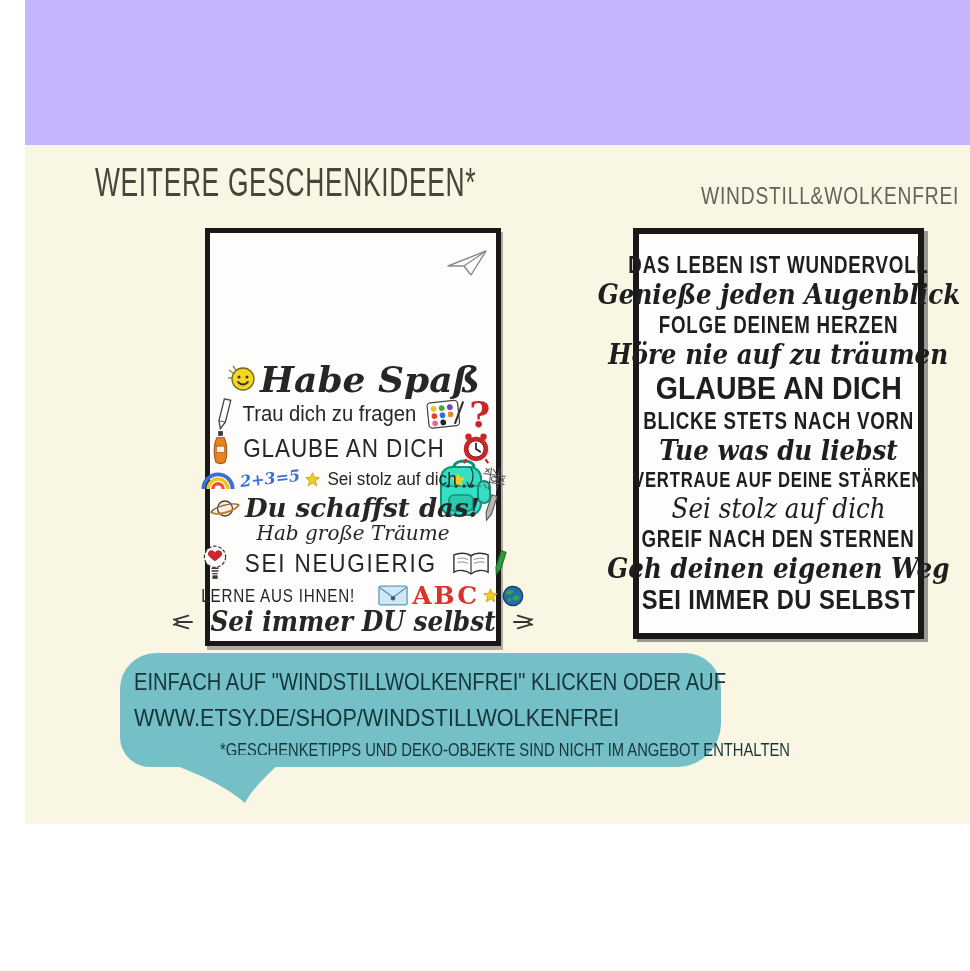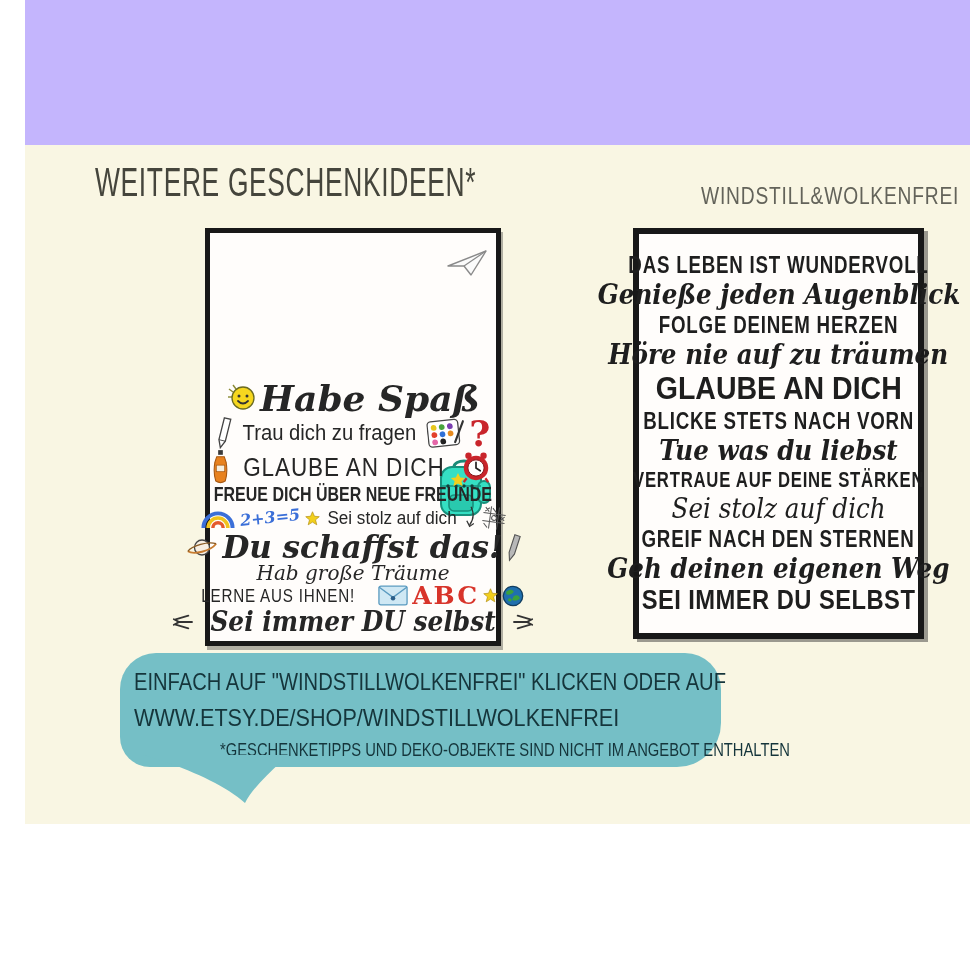--- a/index.html
+++ b/index.html
@@ -21,21 +21,21 @@
                 align-items:center; justify-content:flex-end; padding:6px 20px; color:#262626; }
   .pl-row { display:flex; align-items:center; gap:4px; line-height:1; white-space:nowrap; z-index:1; }
   .script { font-family:"DejaVu Serif", serif; font-style:italic; }
   .pl1-text { font-size:36px; font-weight:bold; }
   .pl2-text { font-size:22px; transform:scaleX(.92); }
   .pl3-text { font-size:20px; font-weight:bold; transform:scaleX(.88); }
   .pl4-text { font-size:25px; transform:scaleX(.9); letter-spacing:1px; }
   .pl5-text { font-size:20px; font-weight:bold; transform:scaleX(.8); }
   .pl6-text { font-size:18px; transform:scaleX(.95); }
   .pl7-text { font-size:33px; font-weight:bold; transform:scaleX(.92); }
-  .pl8-text { font-size:31px; font-weight:bold; }
+  .pl8-text { font-size:26px; font-weight:bold; }
   .pl9-text { font-size:20px; }
   .pl10-text{ font-size:25px; letter-spacing:2px; transform:scaleX(.9); }
   .pl11-text{ font-size:19px; transform:scaleX(.72); letter-spacing:1px; }
   .pl12-text{ font-size:19px; transform:scaleX(.8); letter-spacing:1px; }
   .pl13-text{ font-size:27px; font-weight:bold; transform:scaleX(.92); }
   .qmark { color:#c9252b; font-family:"DejaVu Serif", serif; font-weight:bold; font-size:36px; line-height:.8; }
   .math  { color:#3b6fd8; font-family:"DejaVu Serif", serif; font-style:italic; font-size:16px;
            transform:rotate(-6deg); font-weight:bold; }
   .abc   { color:#d8342a; font-family:"DejaVu Serif", serif; font-weight:bold; font-size:25px; letter-spacing:2px; }
   .plane-abs { position:absolute; top:16px; right:8px; z-index:0; }
@@ -143,23 +143,20 @@
             <circle cx="10" cy="5" r="3.4" fill="#c9252b"></circle>
             <circle cx="26" cy="5" r="3.4" fill="#c9252b"></circle>
             <circle cx="18" cy="18" r="13" fill="#c9252b"></circle>
             <circle cx="18" cy="18" r="8.6" fill="#fff" stroke="#7e1014" stroke-width="1"></circle>
             <path d="M18 12 v6 l4.5 3" stroke="#222" stroke-width="1.8" fill="none" stroke-linecap="round"></path>
             <line x1="8" y1="29" x2="5" y2="33" stroke="#c9252b" stroke-width="2.4"></line>
             <line x1="28" y1="29" x2="31" y2="33" stroke="#c9252b" stroke-width="2.4"></line>
           </svg>
       </div>
 
-      <div class="pl-row">
-        <span class="pl5-text">FREUE DICH ÜBER NEUE FREUNDE</span>
-      </div>
 
       <div class="pl-row">
         <svg width="36" height="23" viewBox="0 0 42 26">
             <path d="M4 24 a17 17 0 0 1 34 0" stroke="#3b6fd8" stroke-width="4.6" fill="none"></path>
             <path d="M9.5 24 a11.5 11.5 0 0 1 23 0" stroke="#f0c31e" stroke-width="4.2" fill="none"></path>
             <path d="M15 24 a6 6 0 0 1 12 0" stroke="#e45a2d" stroke-width="4" fill="none"></path>
           </svg>
         <span class="math">2+3=5</span>
         <svg width="15" height="15" viewBox="0 0 20 20">
             <path d="M10 1 L12.6 7 L19 7.6 L14 11.8 L15.7 18.4 L10 14.8 L4.3 18.4 L6 11.8 L1 7.6 L7.4 7 Z" fill="#f2cf1c" stroke="#b8951b" stroke-width="1"></path>
@@ -194,20 +191,37 @@
         <span class="script pl8-text">Du schaffst das!</span>
         <svg width="13" height="30" viewBox="0 0 14 32" style="transform:rotate(18deg)">
             <path d="M4 2 h6 v20 l-3 8 l-3 -8 Z" fill="#b8b8b8" stroke="#555" stroke-width="1.2"></path>
           </svg>
       </div>
 
       <div class="pl-row">
         <span class="script pl9-text">Hab große Träume</span>
       </div>
 
+      <div class="pl-row">
+        <svg width="30" height="40" viewBox="0 0 34 44">
+            <circle cx="17" cy="15" r="12" fill="#fff" stroke="#3a3a3a" stroke-width="1.4" stroke-dasharray="4 2"></circle>
+            <path d="M17 10 c-2.4 -4 -8 -2.6 -8 1.4 c0 3 3.6 5 8 8.6 c4.4 -3.6 8 -5.6 8 -8.6 c0 -4 -5.6 -5.4 -8 -1.4 Z" fill="#cf2330"></path>
+            <path d="M13 28 h8 M13 31 h8 M14 34 h6" stroke="#3a3a3a" stroke-width="1.6"></path>
+            <rect x="14" y="36" width="6" height="4" fill="#3a3a3a"></rect>
+          </svg>
+        <span class="pl10-text">SEI NEUGIERIG</span>
+        <svg width="38" height="25" viewBox="0 0 40 26">
+            <path d="M20 5 C15 1 6 2 2 4 V22 C7 19 15 20 20 24 C25 20 33 19 38 22 V4 C34 2 25 1 20 5 Z" fill="#fff" stroke="#333" stroke-width="1.5"></path>
+            <line x1="20" y1="5" x2="20" y2="24" stroke="#333" stroke-width="1.2"></line>
+            <path d="M6 8 c4 -1 8 -1 11 1 M6 12 c4 -1 8 -1 11 1 M23 9 c4 -2 8 -2 11 -1 M23 13 c4 -2 8 -2 11 -1" stroke="#888" stroke-width="1" fill="none"></path>
+          </svg>
+        <svg width="12" height="28" viewBox="0 0 14 32" style="transform:rotate(18deg)">
+            <path d="M4 2 h6 v20 l-3 8 l-3 -8 Z" fill="#2e9939" stroke="#1d6b26" stroke-width="1.2"></path>
+          </svg>
+      </div>
 
 
       <div class="pl-row">
         <span class="pl12-text">LERNE AUS IHNEN!</span>
         <svg width="30" height="21" viewBox="0 0 32 22">
             <rect x="1" y="1" width="30" height="20" rx="2" fill="#cfe8f4" stroke="#5b9bc0" stroke-width="1.4"></rect>
             <path d="M1 2 L16 13 L31 2" fill="none" stroke="#5b9bc0" stroke-width="1.4"></path>
             <circle cx="16" cy="14" r="2.4" fill="#2b5f8a"></circle>
           </svg>
         <span class="abc">ABC</span>

